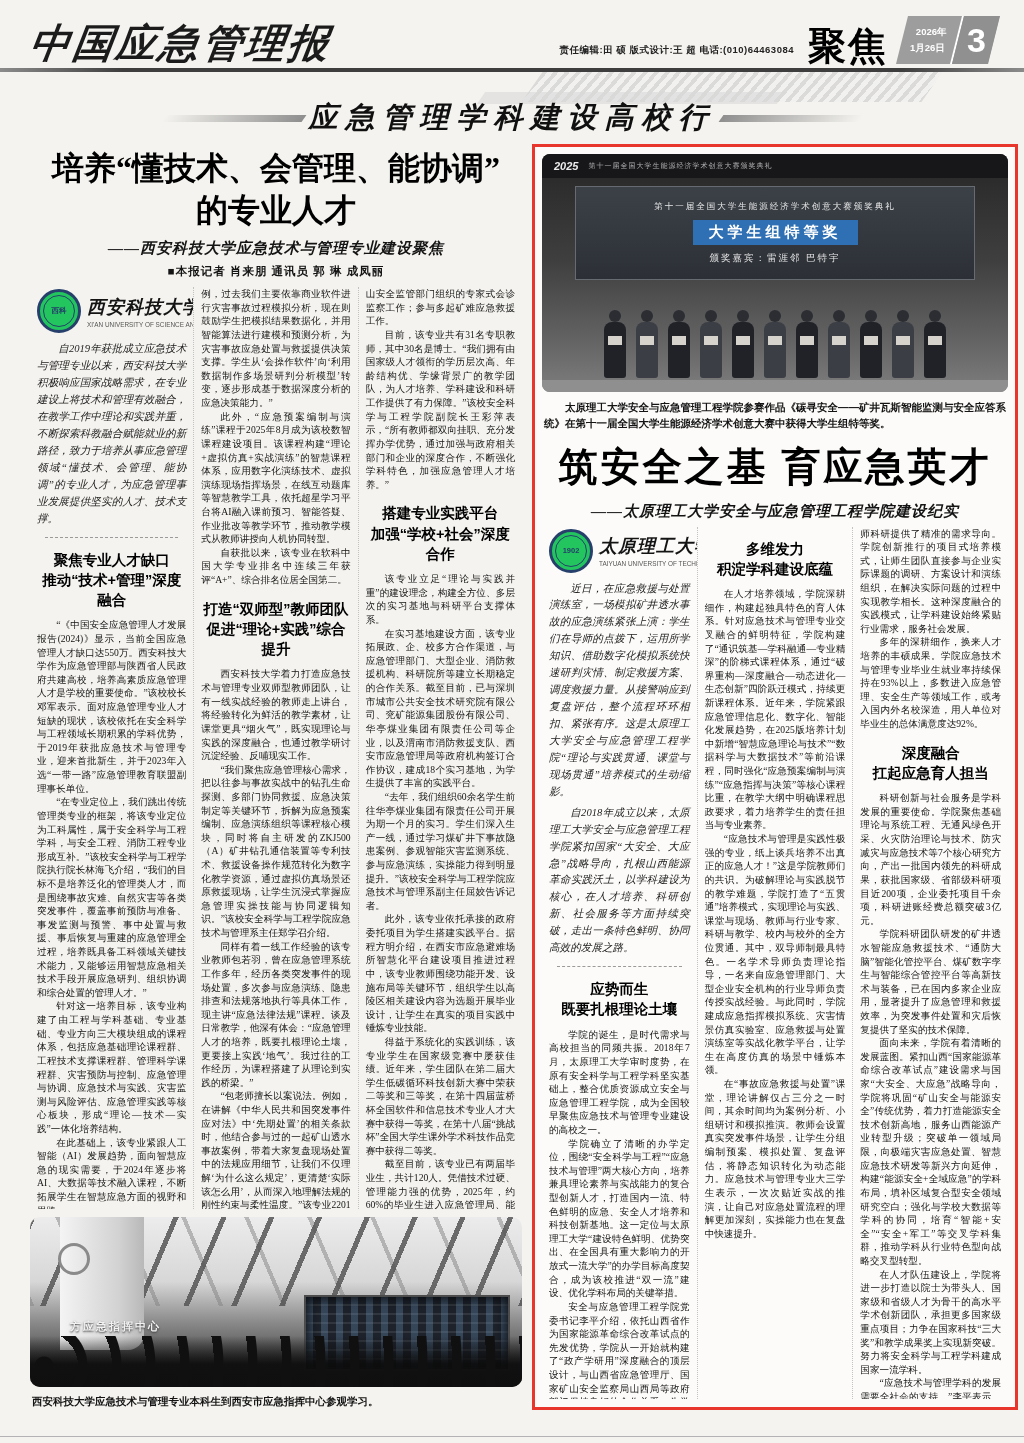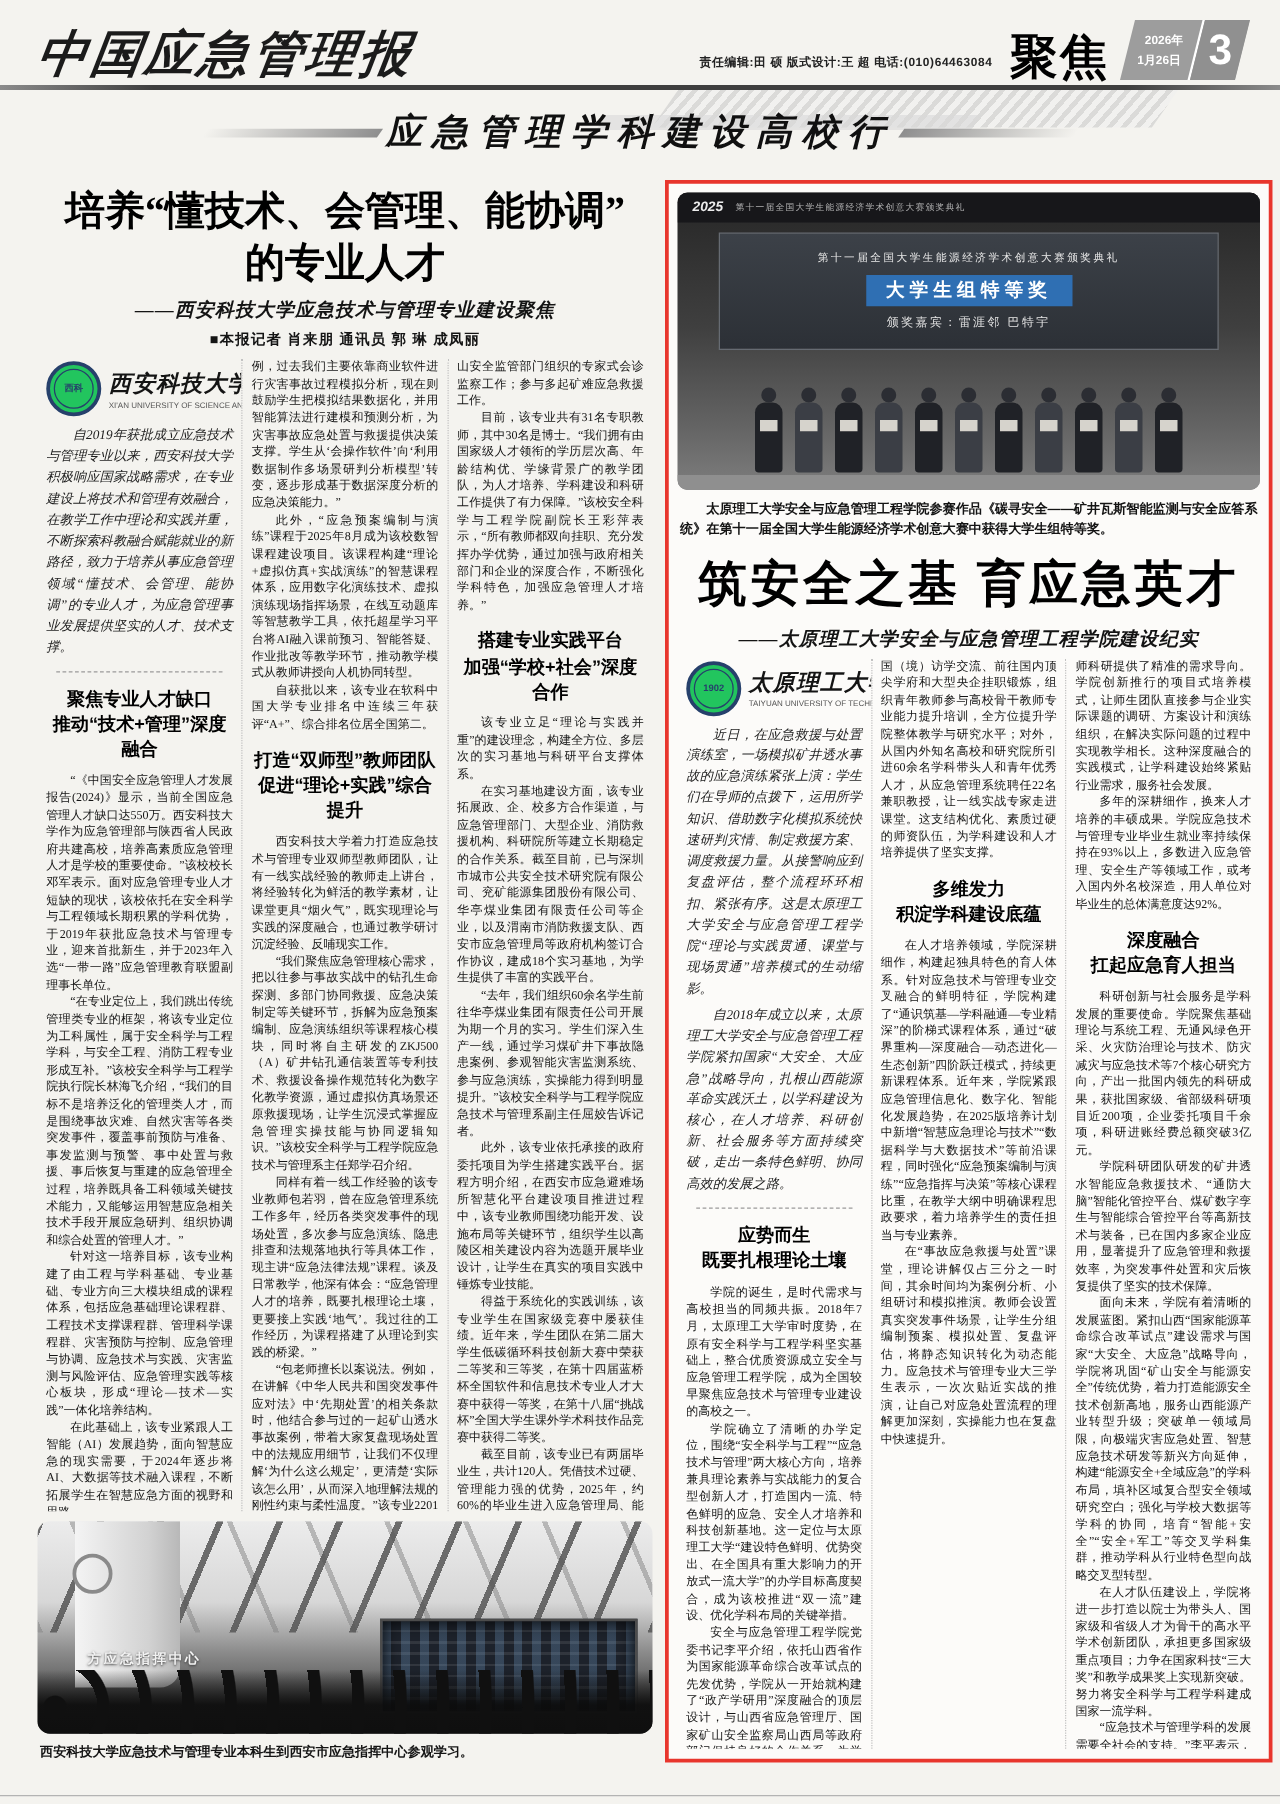--- a/index.html
+++ b/index.html
@@ -24,21 +24,21 @@
         font-size:34px;font-weight:bold;background:#909090;}
   .db-n span{transform:skewX(14deg);}
   .rule{height:4px;background:linear-gradient(90deg,#8b8b8b,#3e3e3e 12%,#3e3e3e 88%,#8b8b8b);}
 
   
   .banner{position:relative;text-align:center;padding:14px 0 8px;height:46px;}
   .wm{position:absolute;left:52%;top:0;width:400px;height:30px;transform:skewX(-35deg);
       background:repeating-linear-gradient(100deg,#c6c6c6 0 5px,#efefef 5px 11px);opacity:.55;}
   .wm2{position:absolute;left:47%;top:20px;width:300px;height:12px;transform:skewX(-35deg);
       background:#d9d9d9;opacity:.6;}
-  .banner h2{position:relative;display:inline-flex;align-items:center;gap:5px;margin:0;
+  .banner h2{position:relative;display:inline-flex;align-items:center;gap:5px;margin:12px;
       font-size:29px;font-weight:900;font-style:italic;letter-spacing:8px;color:#101010;}
   .bl{width:140px;height:7px;transform:skewX(-35deg);flex:none;}
   .bl.left{background:linear-gradient(90deg,rgba(140,140,140,0),#8e8e8e);}
   .bl.right{background:linear-gradient(270deg,rgba(140,140,140,0),#8e8e8e);}
 
   
   .main{display:flex;gap:10px;padding:4px 24px 0 30px;align-items:flex-start;}
   .lcol{width:492px;flex:none;}
   .rbox{width:466px;flex:none;border:3px solid #e8362d;padding:7px 7px 8px;background:#fcfbf9;}
 
@@ -273,26 +273,26 @@
           <div class="dash"></div>
           <div class="sec-h">
             <span>应势而生</span>
             <span>既要扎根理论土壤</span>
           </div>
           <p class="bp">学院的诞生，是时代需求与高校担当的同频共振。2018年7月，太原理工大学审时度势，在原有安全科学与工程学科坚实基础上，整合优质资源成立安全与应急管理工程学院，成为全国较早聚焦应急技术与管理专业建设的高校之一。</p>
           <p class="bp">学院确立了清晰的办学定位，围绕“安全科学与工程”“应急技术与管理”两大核心方向，培养兼具理论素养与实战能力的复合型创新人才，打造国内一流、特色鲜明的应急、安全人才培养和科技创新基地。这一定位与太原理工大学“建设特色鲜明、优势突出、在全国具有重大影响力的开放式一流大学”的办学目标高度契合，成为该校推进“双一流”建设、优化学科布局的关键举措。</p>
           <p class="bp">安全与应急管理工程学院党委书记李平介绍，依托山西省作为国家能源革命综合改革试点的先发优势，学院从一开始就构建了“政产学研用”深度融合的顶层设计，与山西省应急管理厅、国家矿山安全监察局山西局等政府部门保持良好的合作关系，为学科发展筑牢实践根基。</p>
         </div>
       <div class="col">
-          <p class="bp ni">国（境）访学交流、前往国内顶尖学府和大型央企挂职锻炼，组织青年教师参与高校骨干教师专业能力提升培训，全方位提升学院整体教学与研究水平；对外，从国内外知名高校和研究院所引进60余名学科带头人和青年优秀人才，从应急管理系统聘任22名兼职教授，让一线实战专家走进课堂。这支结构优化、素质过硬的师资队伍，为学科建设和人才培养提供了坚实支撑。</p>
           <div class="sec-h">
             <span>多维发力</span>
             <span>积淀学科建设底蕴</span>
           </div>
           <p class="bp">在人才培养领域，学院深耕细作，构建起独具特色的育人体系。针对应急技术与管理专业交叉融合的鲜明特征，学院构建了“通识筑基—学科融通—专业精深”的阶梯式课程体系，通过“破界重构—深度融合—动态进化—生态创新”四阶跃迁模式，持续更新课程体系。近年来，学院紧跟应急管理信息化、数字化、智能化发展趋势，在2025版培养计划中新增“智慧应急理论与技术”“数据科学与大数据技术”等前沿课程，同时强化“应急预案编制与演练”“应急指挥与决策”等核心课程比重，在教学大纲中明确课程思政要求，着力培养学生的责任担当与专业素养。</p>
+          <p class="bp">“应急技术与管理是实践性极强的专业，纸上谈兵培养不出真正的应急人才！”这是学院教师们的共识。为破解理论与实践脱节的教学难题，学院打造了“五贯通”培养模式，实现理论与实践、课堂与现场、教师与行业专家、科研与教学、校内与校外的全方位贯通。其中，双导师制最具特色。一名学术导师负责理论指导，一名来自应急管理部门、大型企业安全机构的行业导师负责传授实战经验。与此同时，学院建成应急指挥模拟系统、灾害情景仿真实验室、应急救援与处置演练室等实战化教学平台，让学生在高度仿真的场景中锤炼本领。</p>
           <p class="bp">在“事故应急救援与处置”课堂，理论讲解仅占三分之一时间，其余时间均为案例分析、小组研讨和模拟推演。教师会设置真实突发事件场景，让学生分组编制预案、模拟处置、复盘评估，将静态知识转化为动态能力。应急技术与管理专业大三学生表示，一次次贴近实战的推演，让自己对应急处置流程的理解更加深刻，实操能力也在复盘中快速提升。</p>
         </div>
       <div class="col">
           <p class="bp ni">师科研提供了精准的需求导向。学院创新推行的项目式培养模式，让师生团队直接参与企业实际课题的调研、方案设计和演练组织，在解决实际问题的过程中实现教学相长。这种深度融合的实践模式，让学科建设始终紧贴行业需求，服务社会发展。</p>
           <p class="bp">多年的深耕细作，换来人才培养的丰硕成果。学院应急技术与管理专业毕业生就业率持续保持在93%以上，多数进入应急管理、安全生产等领域工作，或考入国内外名校深造，用人单位对毕业生的总体满意度达92%。</p>
           <div class="sec-h">
             <span>深度融合</span>
             <span>扛起应急育人担当</span>
           </div>
           <p class="bp">科研创新与社会服务是学科发展的重要使命。学院聚焦基础理论与系统工程、无通风绿色开采、火灾防治理论与技术、防灾减灾与应急技术等7个核心研究方向，产出一批国内领先的科研成果，获批国家级、省部级科研项目近200项，企业委托项目千余项，科研进账经费总额突破3亿元。</p>

